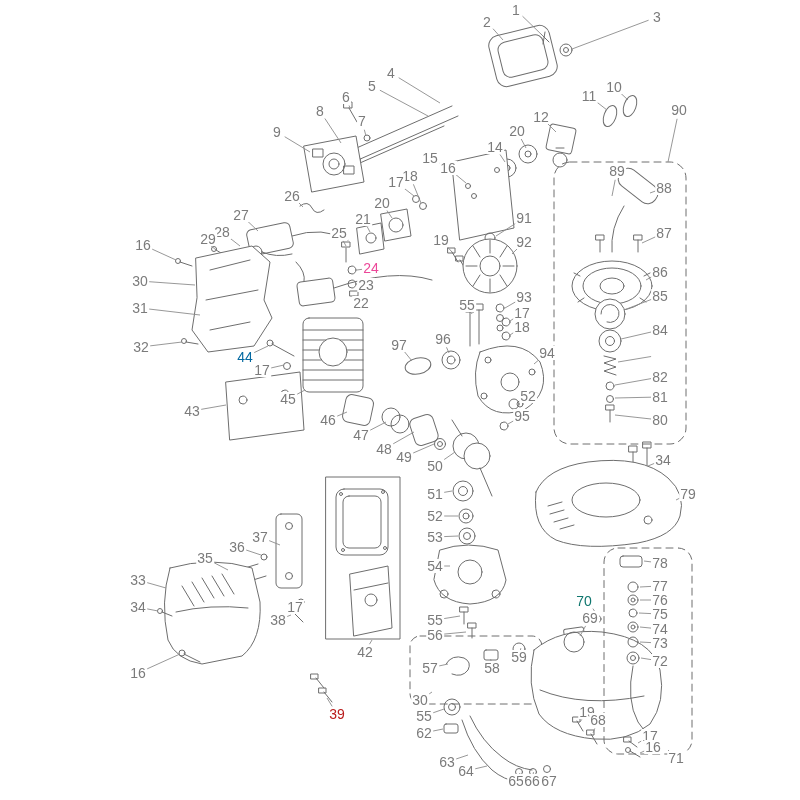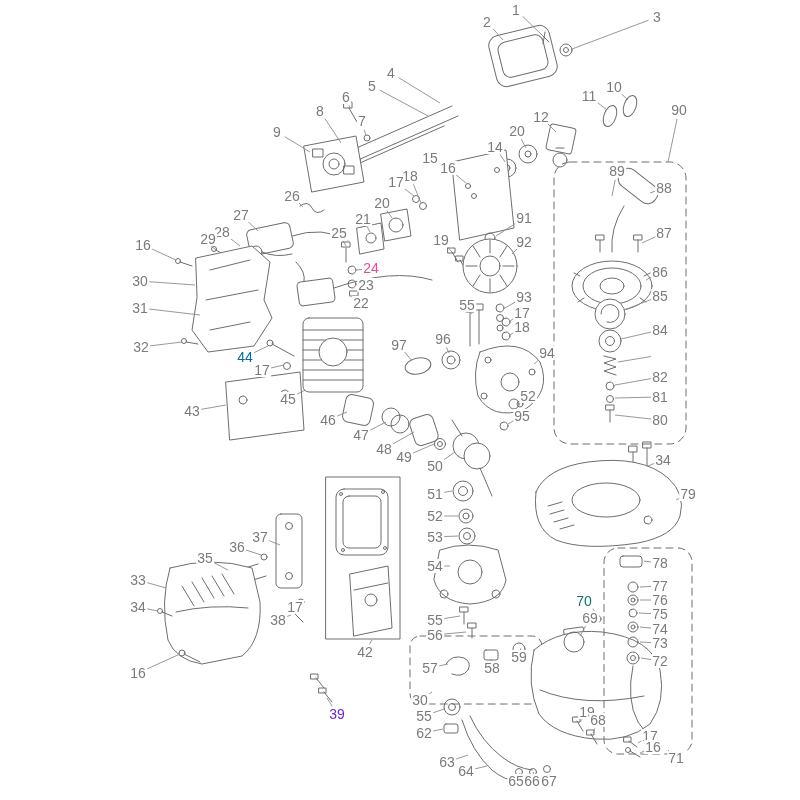--- a/index.html
+++ b/index.html
@@ -573,21 +573,21 @@
       <div class="part-label" style="left: 660px; top: 629px; color: rgb(123, 123, 123); font-size: 14px;">74</div>
       <div class="part-label" style="left: 435px; top: 635px; color: rgb(123, 123, 123); font-size: 14px;">56</div>
       <div class="part-label" style="left: 660px; top: 643px; color: rgb(123, 123, 123); font-size: 14px;">73</div>
       <div class="part-label" style="left: 365px; top: 652px; color: rgb(123, 123, 123); font-size: 14px;">42</div>
       <div class="part-label" style="left: 519px; top: 657px; color: rgb(123, 123, 123); font-size: 14px;">59</div>
       <div class="part-label" style="left: 660px; top: 661px; color: rgb(123, 123, 123); font-size: 14px;">72</div>
       <div class="part-label" style="left: 430px; top: 668px; color: rgb(123, 123, 123); font-size: 14px;">57</div>
       <div class="part-label" style="left: 492px; top: 668px; color: rgb(123, 123, 123); font-size: 14px;">58</div>
       <div class="part-label" style="left: 138px; top: 673px; color: rgb(123, 123, 123); font-size: 14px;">16</div>
       <div class="part-label" style="left: 420px; top: 700px; color: rgb(123, 123, 123); font-size: 14px;">30</div>
-      <div class="part-label" style="left: 337px; top: 714px; color: #6d28d9; font-size: 14px;">39</div>
+      <div class="part-label" style="left: 337px; top: 714px; color: #b91c1c; font-size: 14px;">39</div>
       <div class="part-label" style="left: 441px; top: 240px; color: rgb(123, 123, 123); font-size: 14px;">19</div>
       <div class="part-label" style="left: 587px; top: 712px; color: rgb(123, 123, 123); font-size: 14px;">19</div>
       <div class="part-label" style="left: 598px; top: 720px; color: rgb(123, 123, 123); font-size: 14px;">68</div>
       <div class="part-label" style="left: 424px; top: 716px; color: rgb(123, 123, 123); font-size: 14px;">55</div>
       <div class="part-label" style="left: 424px; top: 733px; color: rgb(123, 123, 123); font-size: 14px;">62</div>
       <div class="part-label" style="left: 650px; top: 736px; color: rgb(123, 123, 123); font-size: 14px;">17</div>
       <div class="part-label" style="left: 653px; top: 747px; color: rgb(123, 123, 123); font-size: 14px;">16</div>
       <div class="part-label" style="left: 447px; top: 762px; color: rgb(123, 123, 123); font-size: 14px;">63</div>
       <div class="part-label" style="left: 676px; top: 758px; color: rgb(123, 123, 123); font-size: 14px;">71</div>
       <div class="part-label" style="left: 466px; top: 771px; color: rgb(123, 123, 123); font-size: 14px;">64</div>

